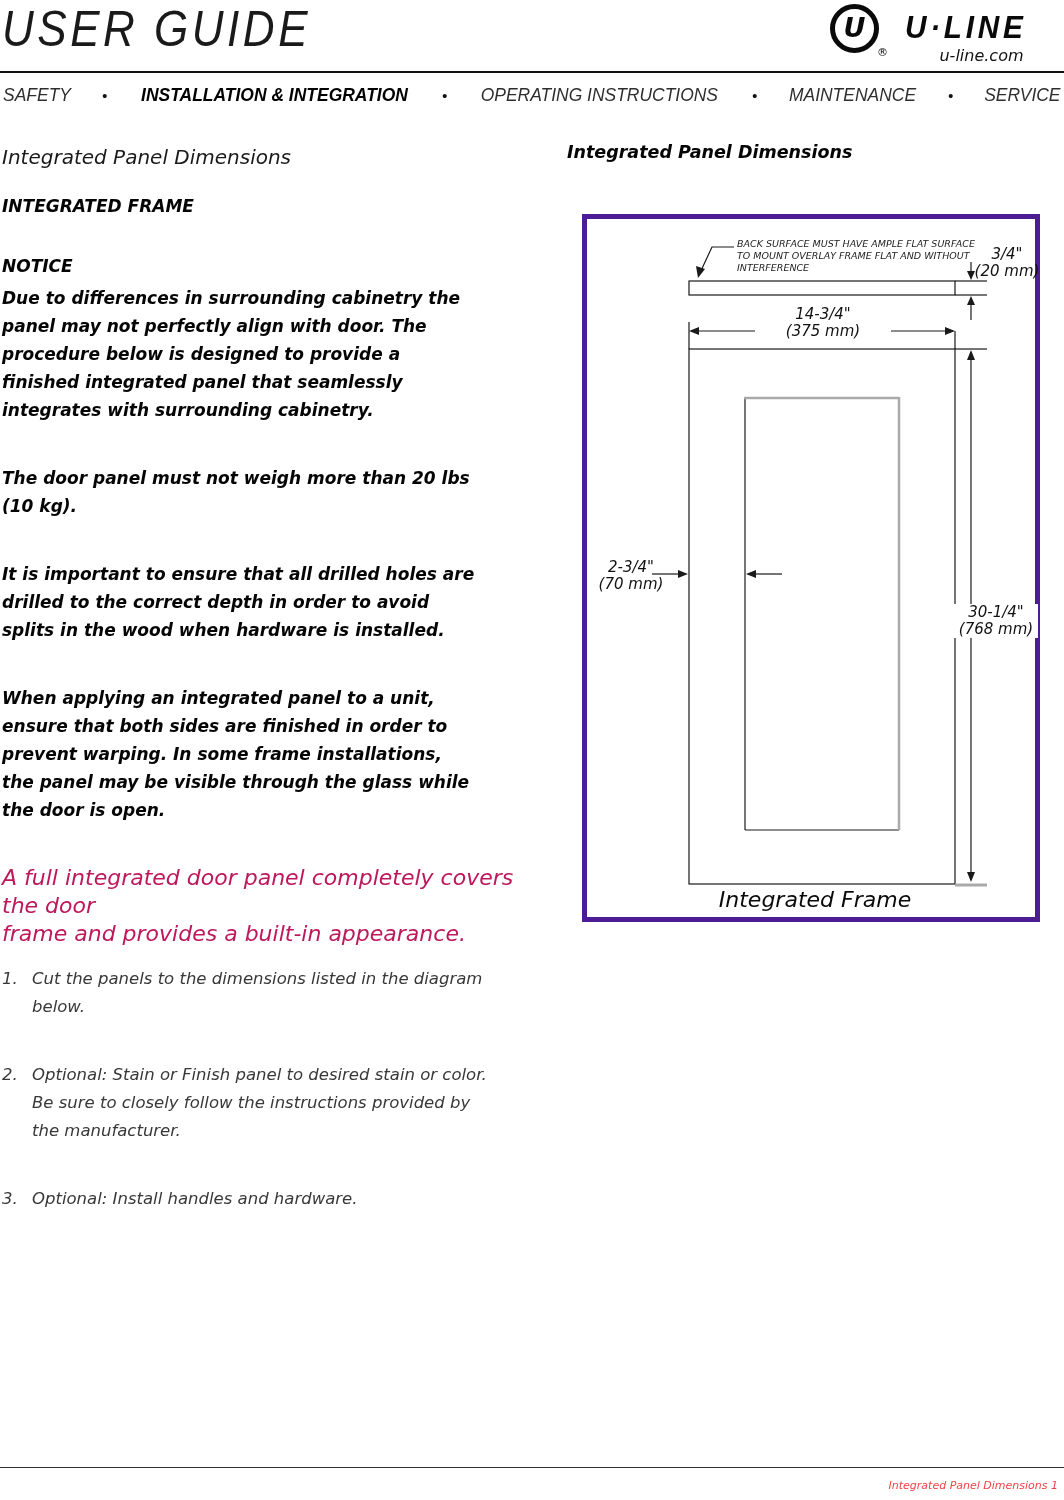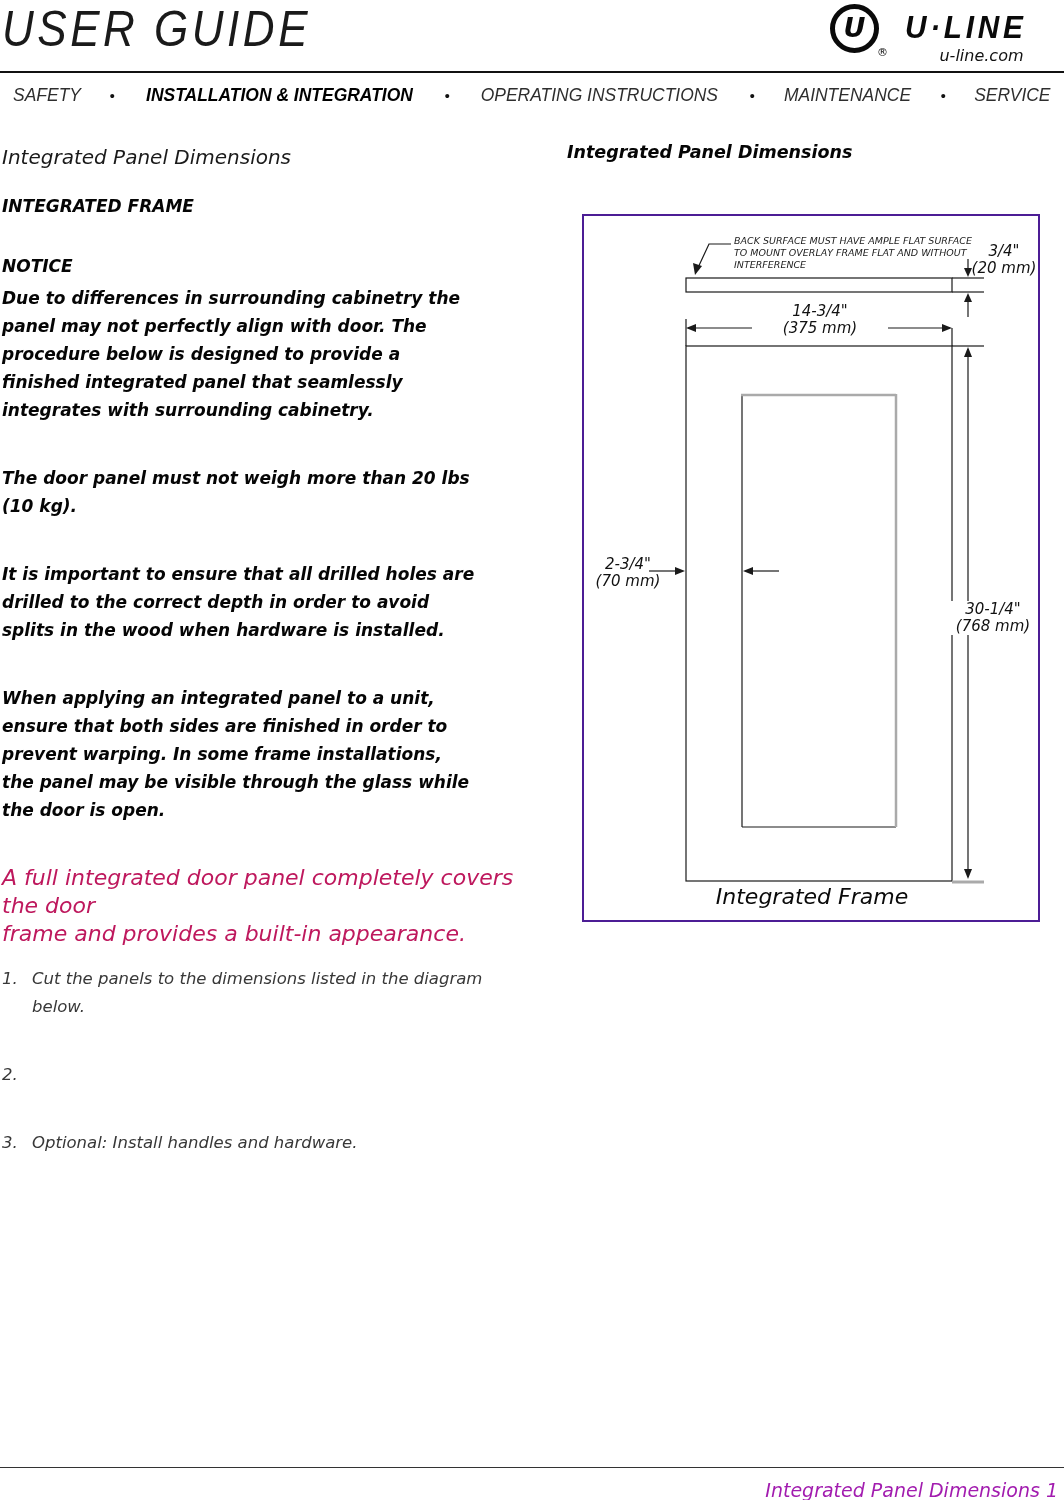--- a/index.html
+++ b/index.html
@@ -31,21 +31,21 @@
     font-family:"Liberation Sans", sans-serif; font-weight:bold;
     font-size:32px; line-height:34px; letter-spacing:4px; color:#0a0a0a;
     transform:scaleX(0.93); transform-origin:left top; white-space:nowrap;
   }
   .site { position:absolute; left:905px; top:46px; width:153px; text-align:center;
     font-size:16px; color:#111; }
   .header-rule { position:absolute; left:0; top:71px; width:1064px; height:2px; background:#111; }
 
   
   .nav {
-    position:absolute; left:0; right:0; top:85px; padding:0 12px;
+    position:absolute; left:0; right:0; top:85px; padding:0 2px;
     display:flex; justify-content:space-between; align-items:baseline;
     font-family:"Liberation Sans", sans-serif; font-size:18px; color:#2e2e2e;
     white-space:nowrap;
   }
   .nav .seg { transform:scaleX(0.97); transform-origin:center; }
   .nav .bold { font-weight:bold; color:#000; }
   .nav .dot { font-size:15px; color:#111; }
 
   
   .left-col { position:absolute; left:2px; top:140px; width:524px; }
@@ -60,38 +60,38 @@
   .h-prep { margin-top:42px; }
   .steps { margin-top:17px; }
   .step { display:flex; margin-bottom:40px; color:#383838; font-size:16.5px; line-height:28px; }
   .step-num { width:30px; flex:none; }
   .step-text { white-space:pre-line; }
 
   
   .right-heading { position:absolute; left:567px; top:142px; font-size:17.5px; font-weight:bold; color:#050505; }
   .diagram-box {
     position:absolute; left:582px; top:214px; width:458px; height:708px;
-    border:2px solid #4c1d95; background:#fff;
+    border:5px solid #4c1d95; background:#fff;
   }
   .diagram-svg { position:absolute; left:0; top:0; z-index:1; }
   .dlabel { position:absolute; z-index:2; color:#111; }
   .annotation {
     left:150px; top:19px; width:242px;
     font-size:9.5px; line-height:12px; white-space:pre-line; color:#1c1c1c;
   }
   .dim { font-size:15px; line-height:17px; text-align:center; white-space:nowrap; }
   .dim-34 { left:384px; top:27px; width:72px; }
   .dim-width { left:168px; top:87px; width:136px; background:#fff; }
   .dim-side { left:4px; top:340px; width:80px; }
   .dim-height { left:367px; top:385px; width:84px; background:#fff; }
   .caption { left:38px; top:668px; width:380px; text-align:center; font-size:22px; color:#0a0a0a; }
 
   
   .footer-rule { position:absolute; left:0; top:1467px; width:1064px; height:1px; background:#333; }
-  .footer-text { position:absolute; right:6px; top:1479px; font-size:19px; color:#a21caf; }
+  .footer-text { position:absolute; right:6px; top:1479px; font-size:11px; color:#ef4444; }
 </style>
 </head>
 <body>
 
 <div class="page">
 
   <div class="user-guide">USER GUIDE</div>
   <div class="logo-circle">
     <span class="logo-u">U</span>
   </div>
@@ -134,20 +134,23 @@
     <p class="para r">A full integrated door panel completely covers the door
 frame and provides a built-in appearance.</p>
     <div class="steps">
       <div class="step">
         <span class="step-num">1.</span>
         <span class="step-text">Cut the panels to the dimensions listed in the diagram
 below.</span>
       </div>
       <div class="step">
         <span class="step-num">2.</span>
+        <span class="step-text">Optional: Stain or Finish panel to desired stain or color.
+Be sure to closely follow the instructions provided by
+the manufacturer.</span>
       </div>
       <div class="step">
         <span class="step-num">3.</span>
         <span class="step-text">Optional: Install handles and hardware.</span>
       </div>
     </div>
   </div>
 
   <div class="right-heading">Integrated Panel Dimensions</div>
 

